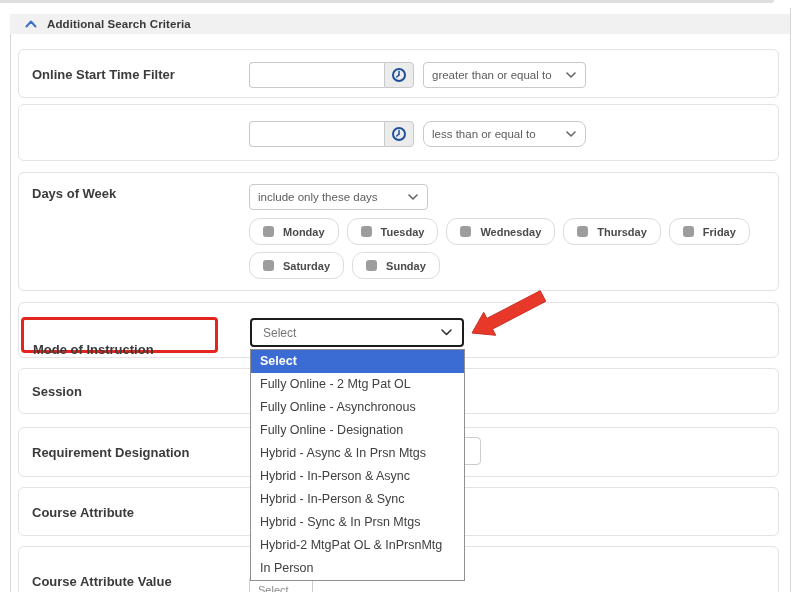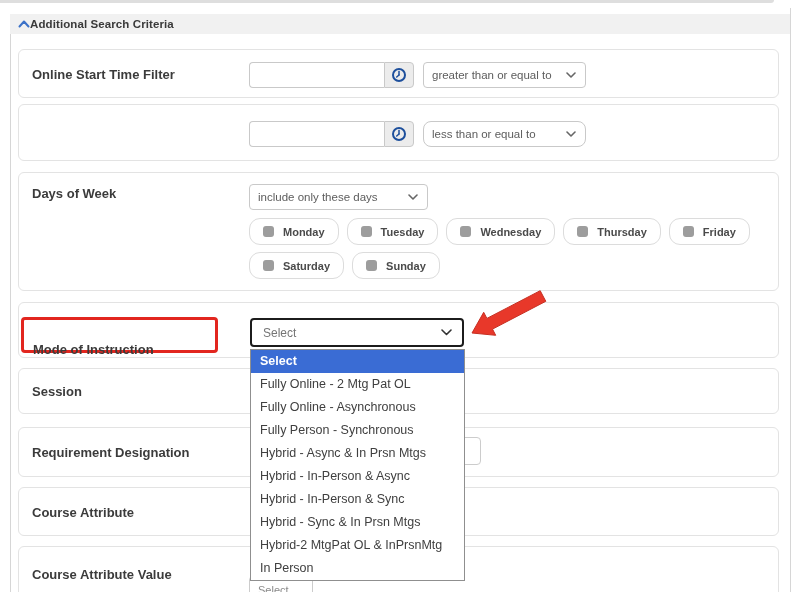--- a/index.html
+++ b/index.html
@@ -8,22 +8,22 @@
   .stage { position:relative; width:800px; height:592px; background:#fff; overflow:hidden; }
 
   
   .prev-edge { position:absolute; left:0; top:0; width:774px; height:3px;
                background:#dedede; border-bottom-right-radius:4px; }
   .frame-left  { position:absolute; left:10px;  top:14px; bottom:0; width:1px; background:#d6d6d6; }
   .frame-right { position:absolute; left:790px; top:8px;  bottom:0; width:1px; background:#d6d6d6; }
 
   
   .hdr { position:absolute; left:10px; top:14px; width:780px; height:20px;
-         background:#f1f1f1; display:flex; align-items:center; 
-         padding-left:8px; cursor:pointer; }
+         background:#f1f1f1; display:flex; align-items:center; gap:10px;
+         padding-left:15px; cursor:pointer; }
   .hdr-title { font-size:11.5px; font-weight:bold; color:#3a3a3a; letter-spacing:.1px; }
 
   
   .card { position:absolute; left:18px; width:761px; background:#fff;
           border:1px solid #e3e3e3; border-radius:6px; }
   .card-label { position:absolute; left:13px; top:50%; transform:translateY(-50%);
                 font-size:13px; font-weight:bold; color:#3b3b3b; white-space:nowrap; }
   .card-label.top { top:13px; transform:none; }
 
   
@@ -195,38 +195,38 @@
   <div class="card" style="top:427px;height:50px;">
     <span class="card-label">Requirement Designation</span>
   </div>
   <div class="hidden-sel-rd"></div>
 
   <div class="card" style="top:487px;height:49px;">
     <span class="card-label">Course Attribute</span>
   </div>
 
   <div class="card" style="top:546px;height:60px;">
-    <span class="card-label" style="top:20px;transform:none;">Course Attribute Value</span>
+    <span class="card-label" style="top:27px;transform:none;">Course Attribute Value</span>
   </div>
   <div class="hidden-sel-cav">Select</div>
 
   <div class="mode-select">
     <span>Select</span>
     <span>
       <svg width="11" height="7" viewBox="0 0 11 7">
           <polyline points="1,1 5.5,5.5 10,1" fill="none" stroke="#333" stroke-width="1.6" stroke-linecap="round" stroke-linejoin="round"></polyline>
         </svg>
     </span>
   </div>
 
   <div class="dd-list">
     <div class="dd-opt highlighted">Select</div>
     <div class="dd-opt">Fully Online - 2 Mtg Pat OL</div>
     <div class="dd-opt">Fully Online - Asynchronous</div>
-    <div class="dd-opt">Fully Person - Synchronous</div>
+    <div class="dd-opt">Fully Online - Designation</div>
     <div class="dd-opt">Hybrid - Async &amp; In Prsn Mtgs</div>
     <div class="dd-opt">Hybrid - In-Person &amp; Async</div>
     <div class="dd-opt">Hybrid - In-Person &amp; Sync</div>
     <div class="dd-opt">Hybrid - Sync &amp; In Prsn Mtgs</div>
     <div class="dd-opt">Hybrid-2 MtgPat OL &amp; InPrsnMtg</div>
     <div class="dd-opt">In Person</div>
   </div>
 
   <div class="arrow">
     <svg width="110" height="72" viewBox="0 0 110 72">

